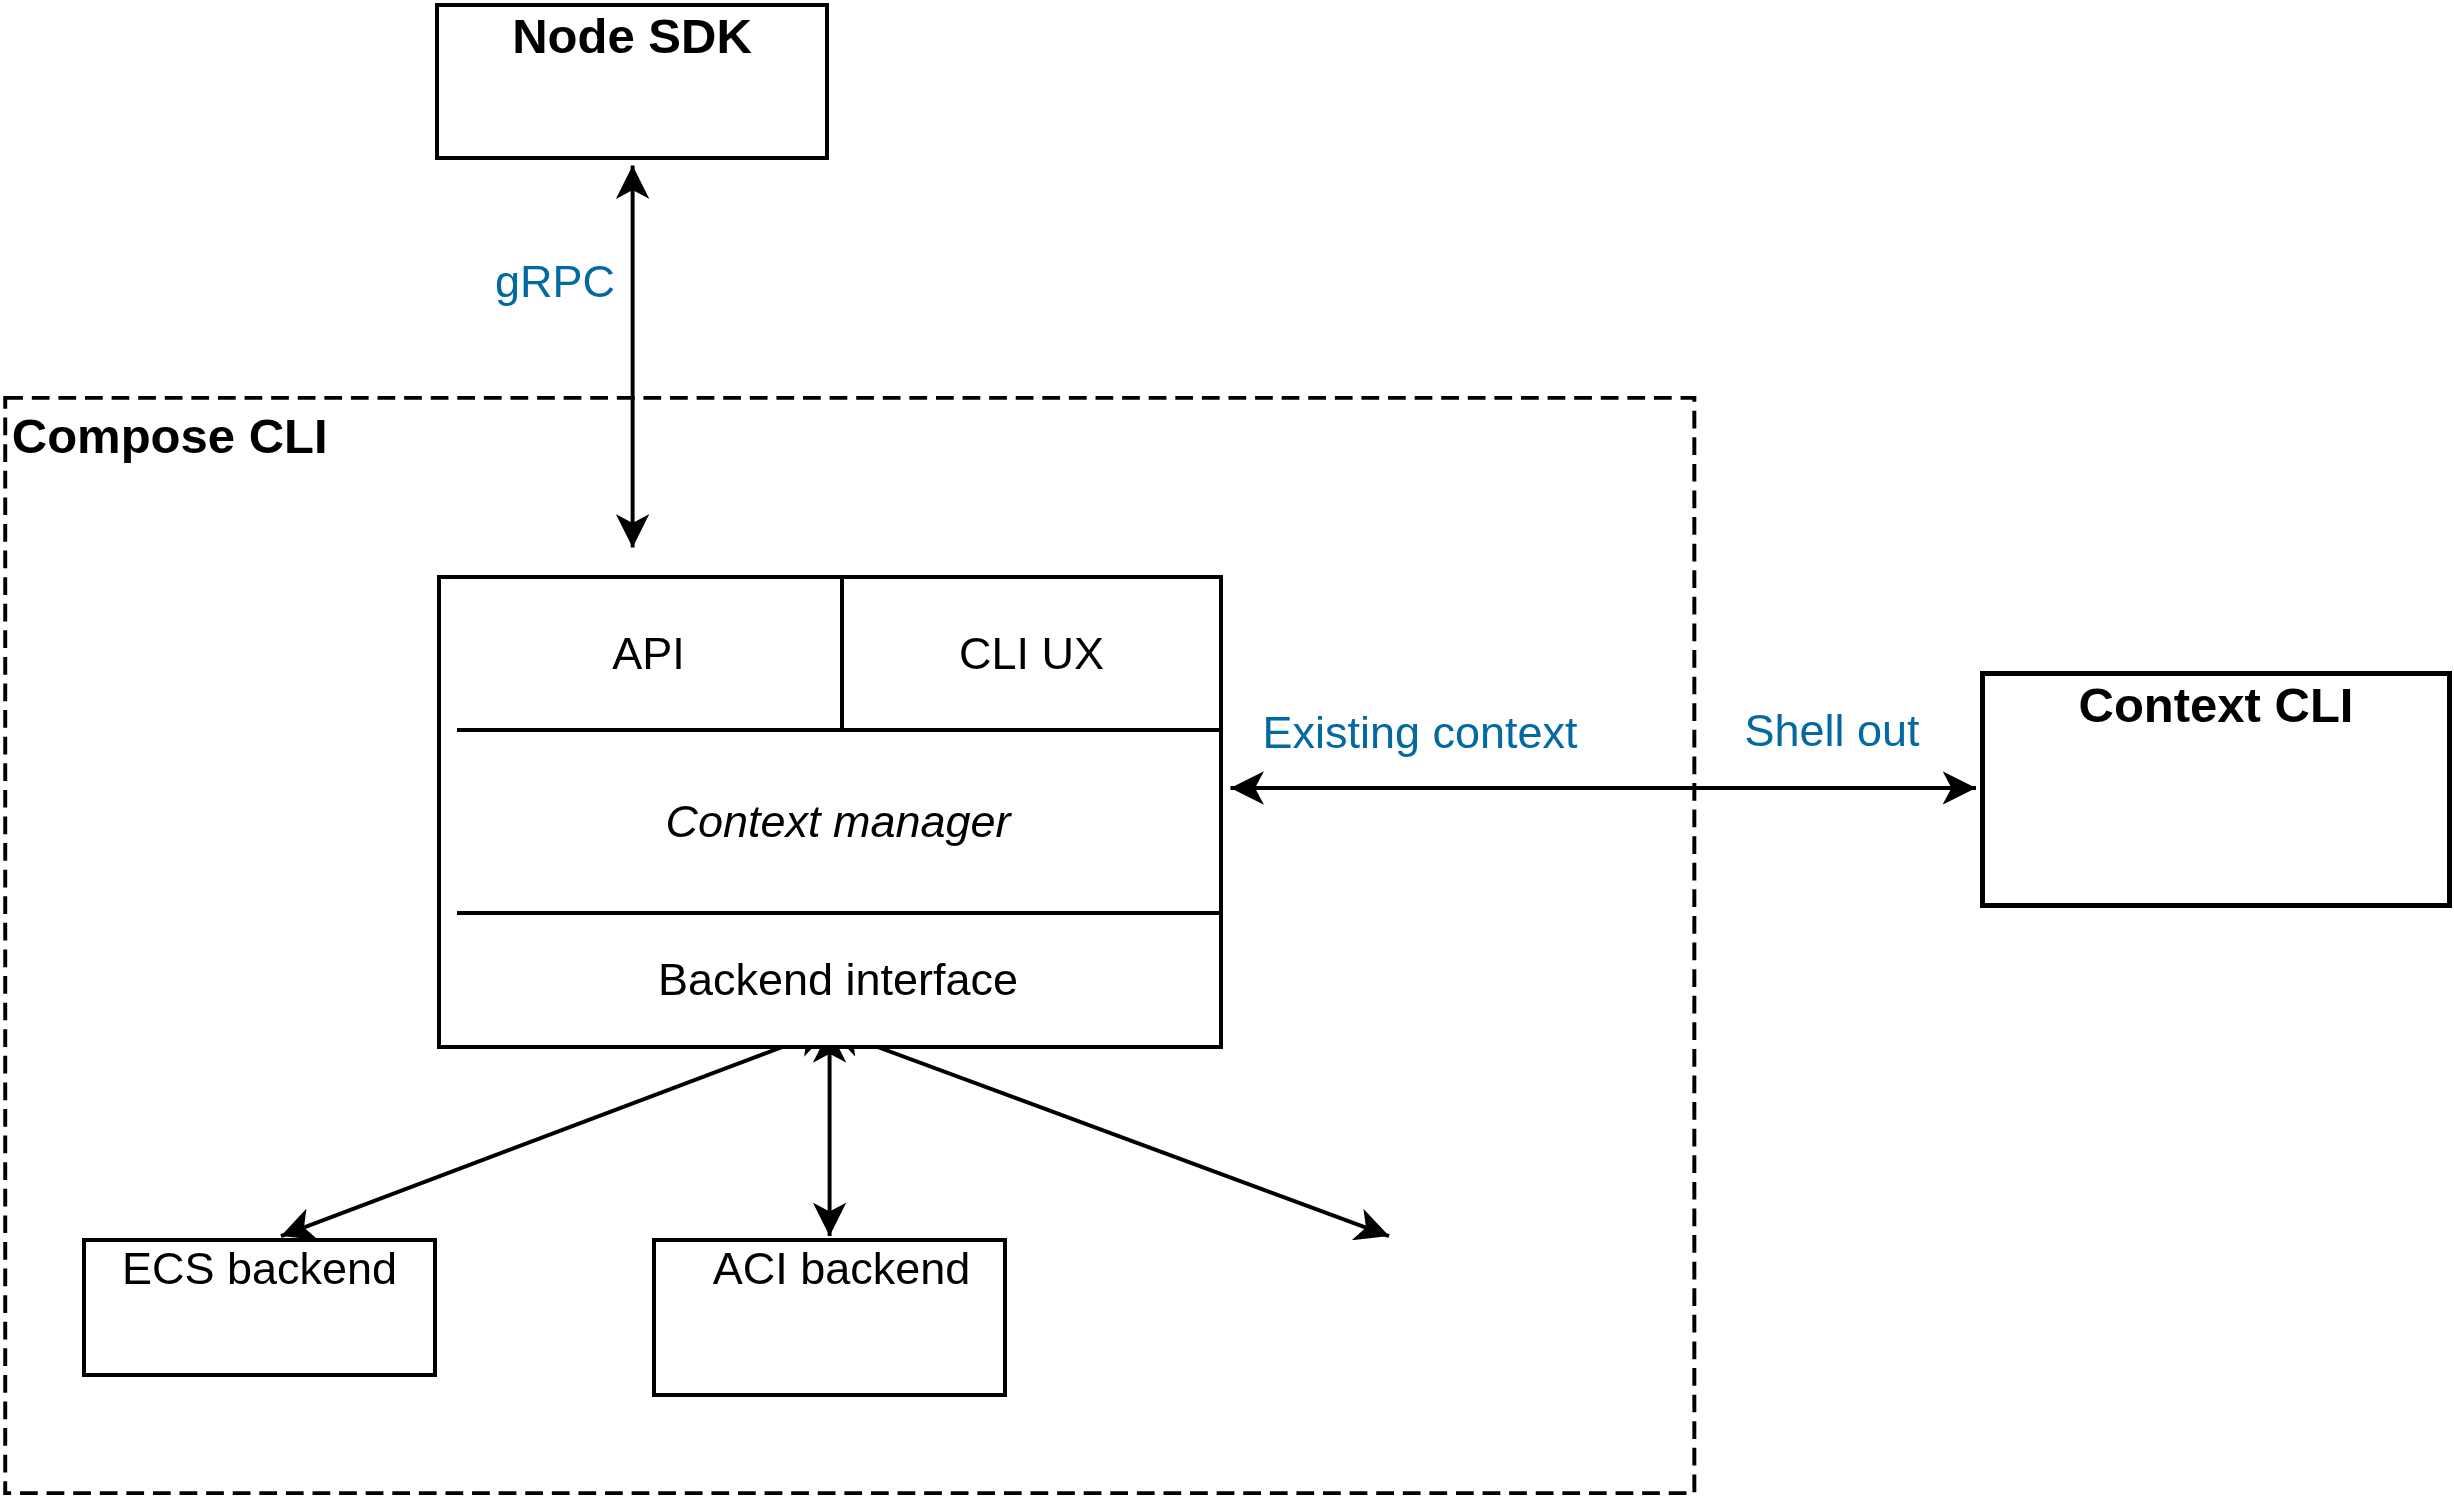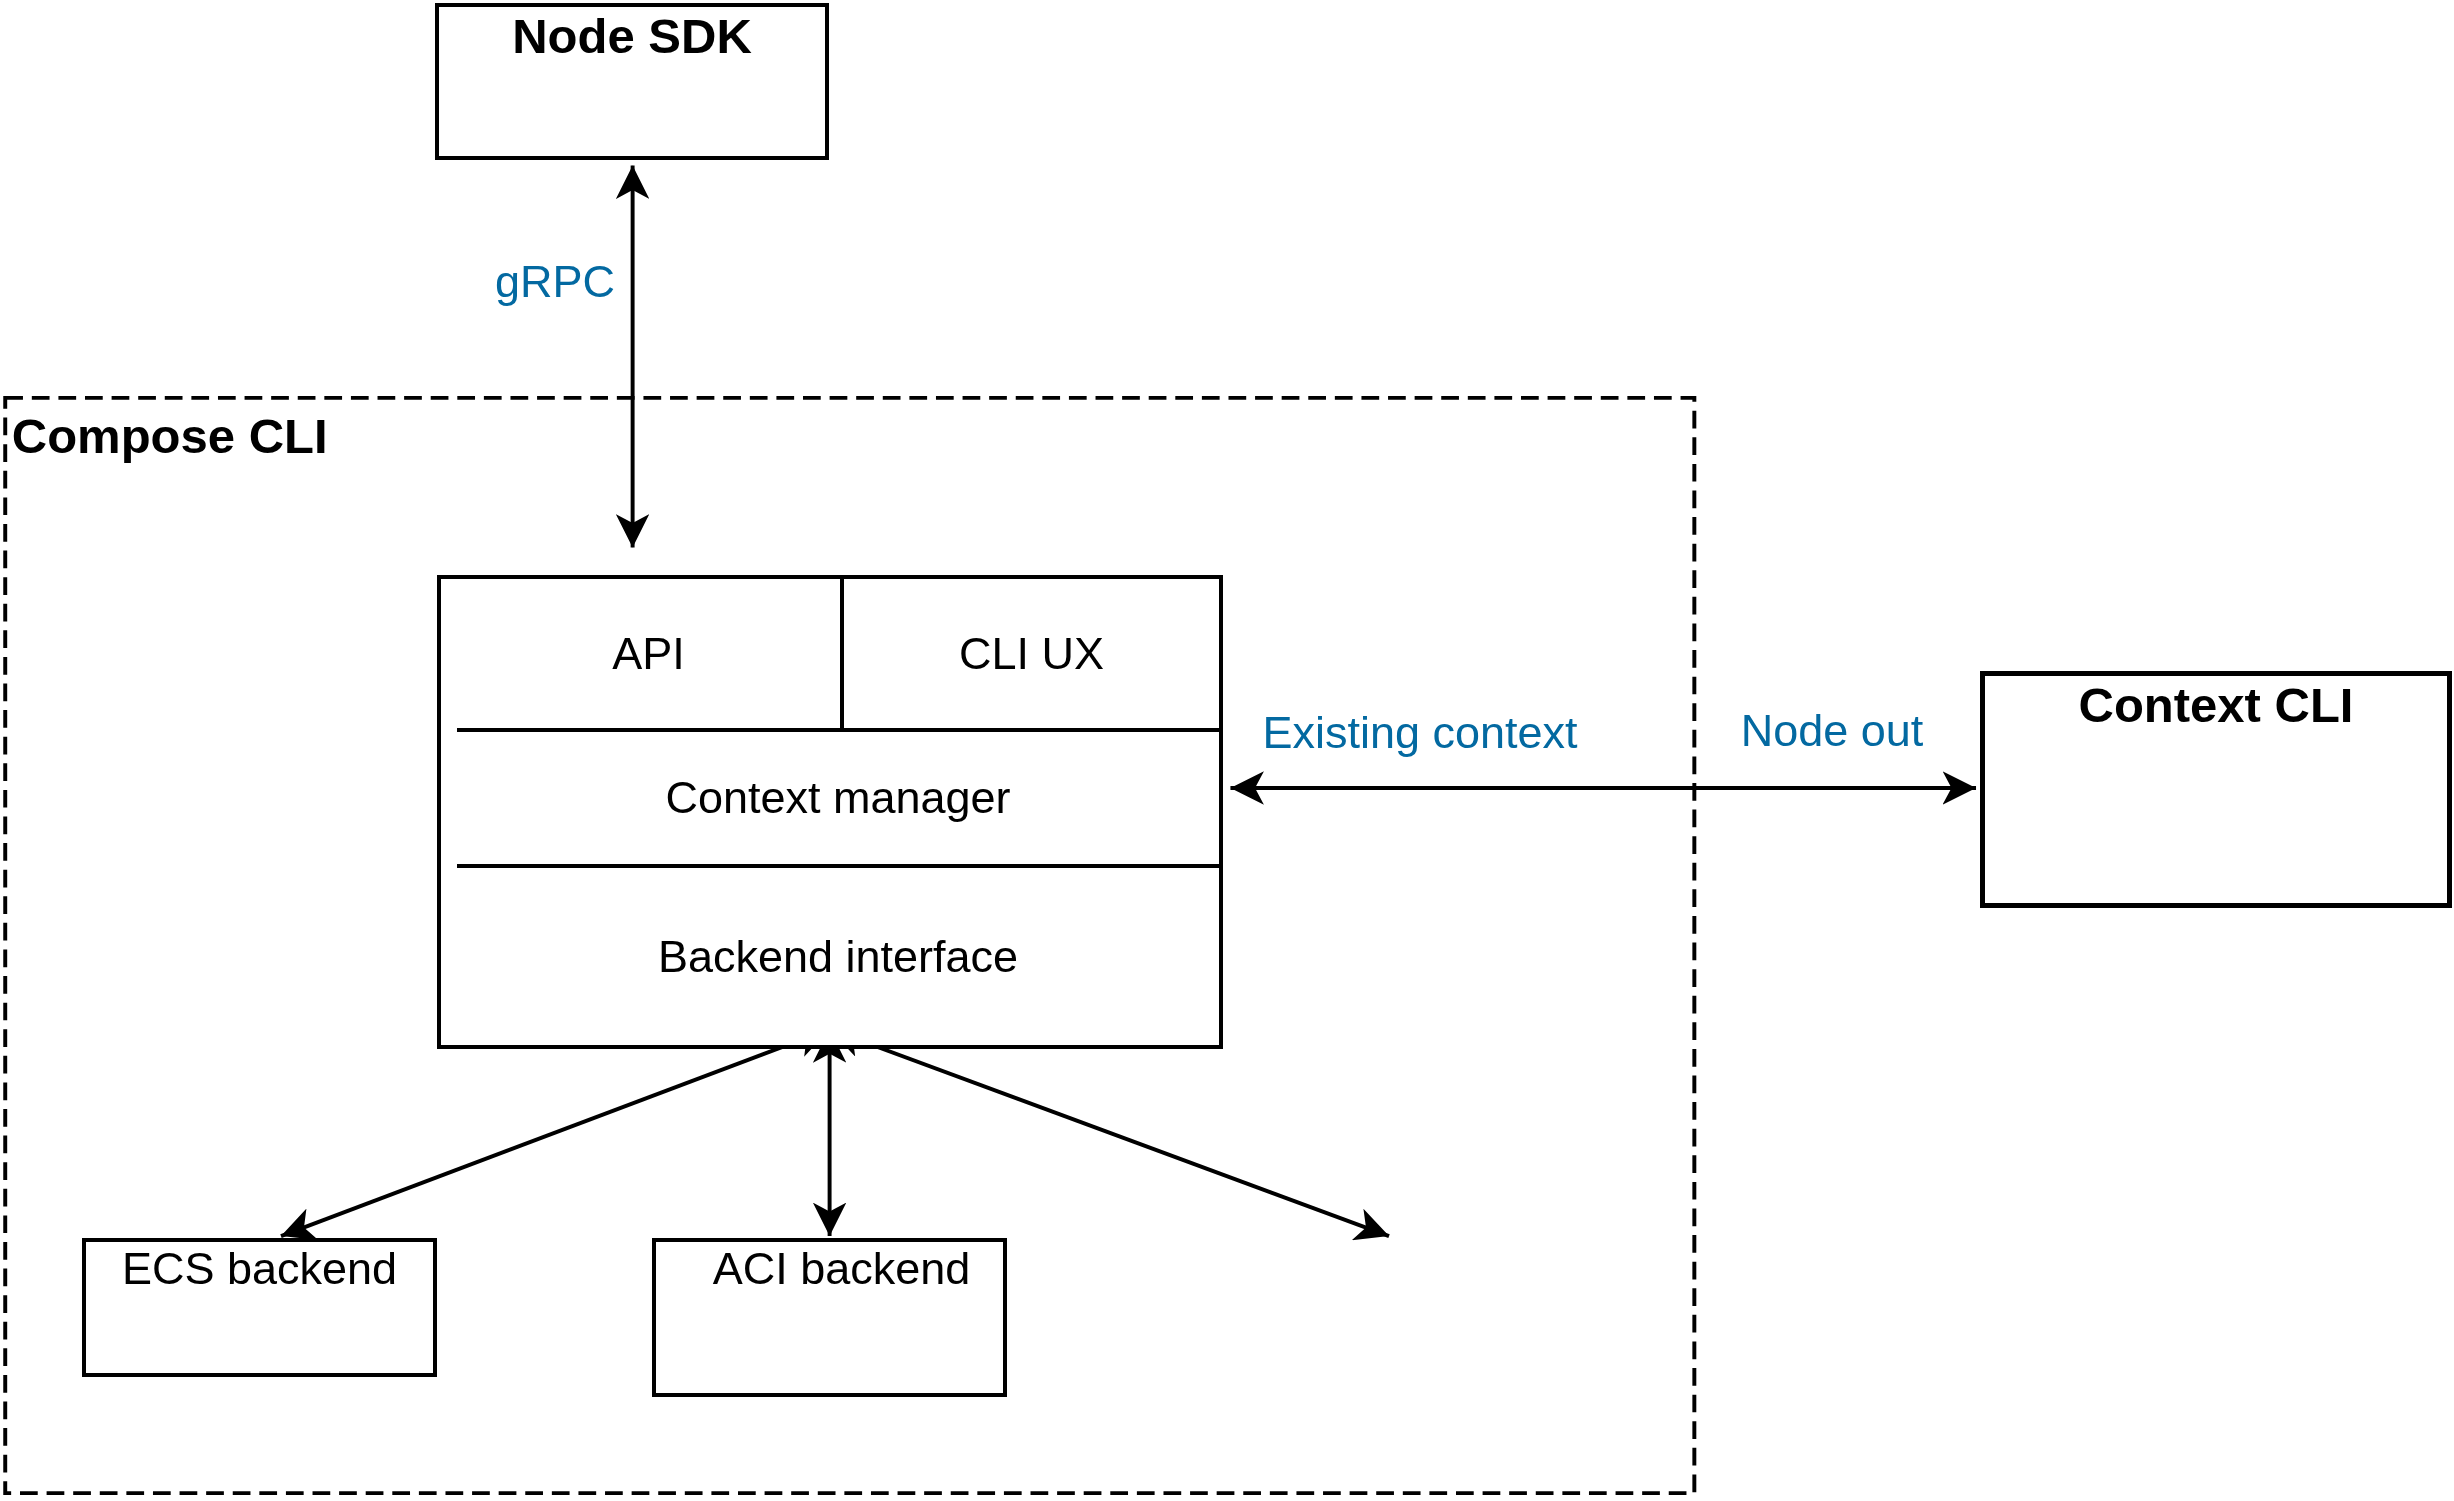--- a/index.html
+++ b/index.html
@@ -51,21 +51,21 @@
     display: flex;
     flex-direction: column;
     padding-left: 16px;
   }
   .stack-row {
     box-sizing: border-box;
     display: flex;
     width: 100%;
   }
   #row-top { height: 153px; border-bottom: 4.9px solid #000000; }
-  #row-mid { height: 136px; border-bottom: 4.9px solid #000000; }
+  #row-mid { height: 183px; border-bottom: 4.9px solid #000000; font-style: italic; }
   #row-bot { flex: 1; }
   .cell {
     box-sizing: border-box;
     display: flex;
     align-items: center;
     justify-content: center;
     font-size: 45px;
   }
   #cell-api   { width: 387px; border-right: 4.9px solid #000000; }
   #cell-cliux { flex: 1; }
@@ -149,21 +149,21 @@
       </div>
     </div>
     <div id="row-bot" class="stack-row">
       <div class="row-label">
         <span>Backend interface</span>
       </div>
     </div>
   </div>
 
   <div id="existing-context-label" class="edge-label">Existing context</div>
-  <div id="shell-out-label" class="edge-label">Node out</div>
+  <div id="shell-out-label" class="edge-label">Shell out</div>
 
   <div id="existing-cli" class="box bold">
     <span>Context CLI</span>
   </div>
 
   <div id="ecs-backend" class="box">
     <span>ECS backend</span>
   </div>
   <div id="aci-backend" class="box">
     <span>ACI backend</span>

